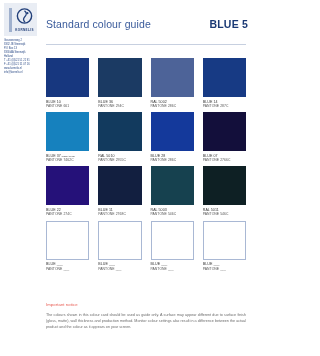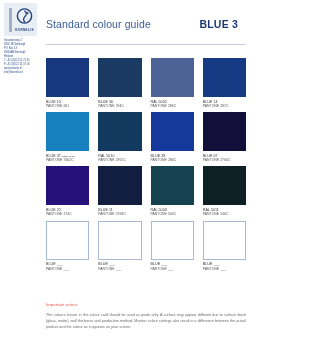--- a/index.html
+++ b/index.html
@@ -28,21 +28,21 @@
     text-align:center;
   }
   .addr{
     position:absolute;left:4px;top:39px;width:36px;
     font-size:2.6px;line-height:1.55;color:#2b4a86;
     word-break:break-word;
   }
   .addr div{white-space:nowrap;}
 
   
-  .header{position:absolute;left:46px;top:18px;right:14px;height:22px;}
+  .header{position:absolute;left:46px;top:18px;right:4px;height:22px;}
   .title{
     position:absolute;left:0;top:0;
     font-size:10.5px;color:#3a5b9b;font-weight:normal;letter-spacing:.1px;
   }
   .variant{
     position:absolute;right:0;top:0;
     font-size:10.5px;color:#1b3a75;font-weight:bold;letter-spacing:.2px;
   }
   .hrule{
     position:absolute;left:46px;top:44px;right:6px;height:1px;background:#c7d0e0;
@@ -97,21 +97,21 @@
       <div>Holland</div>
       <div>T +31 (0)521 51 21 91</div>
       <div>F +31 (0)521 51 07 16</div>
       <div>www.kornelis.nl</div>
       <div>info@kornelis.nl</div>
     </div>
   </div>
 
   <div class="header">
     <div class="title">Standard colour guide</div>
-    <div class="variant">BLUE 3</div>
+    <div class="variant">BLUE 5</div>
   </div>
   <div class="hrule"></div>
 
   <div class="grid" id="swatch-grid">
       <div class="cell">
         <div class="chip" style="background: rgb(23, 55, 127);"></div>
         <div class="lab">
           <div class="l1">BLUE 10</div>
           <div class="l2">PANTONE 661</div>
         </div>

